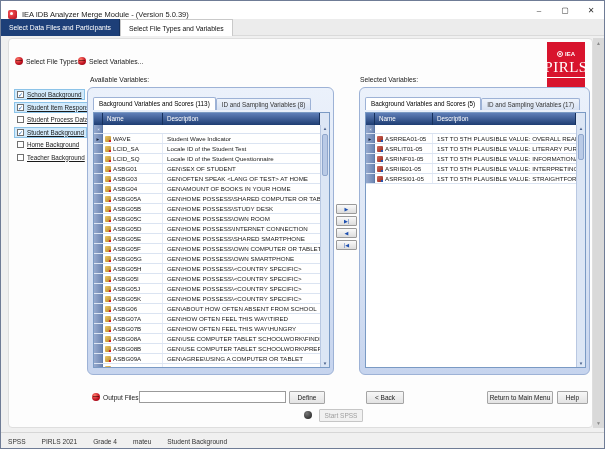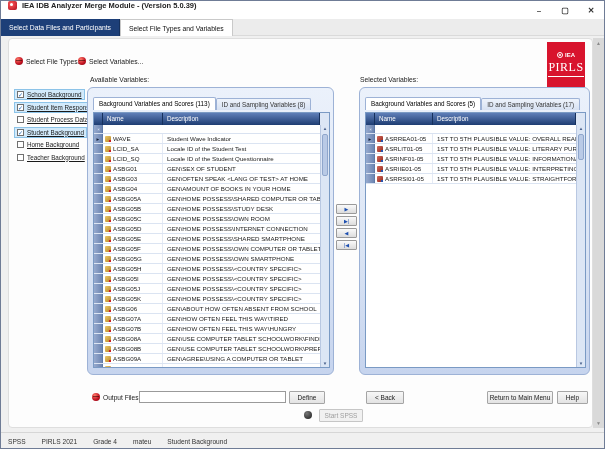--- a/index.html
+++ b/index.html
@@ -3,21 +3,21 @@
 <meta charset="utf-8">
 <style>
   * { margin:0; padding:0; box-sizing:border-box; }
   html,body { background:#9a9a9a; }
   body { font-family:"Liberation Sans", sans-serif; }
   #window {
     position:relative; width:605px; height:449px; background:#f0f0f0;
     border:1px solid #6f7c96; overflow:hidden;
   }
   
-  .titlebar { position:absolute; left:0; top:0; width:100%; height:18px; background:#ffffff; display:flex; align-items:flex-start;font-weight:bold; }
+  .titlebar { position:absolute; left:0; top:0; width:100%; height:18px; background:#ffffff; display:flex; align-items:flex-end; }
   .app-icon { width:9px; height:9px; margin:0 5px 0 7px; border-radius:2px;
     background:radial-gradient(circle at 35% 35%, #ff5a5a, #b00c1e); position:relative; }
   .app-icon::after { content:""; position:absolute; left:2px; top:2px; width:3px; height:3px; background:#fff; border-radius:50%; }
   .title-text { font-size:7.5px; color:#222; }
   .win-controls { margin-left:auto; display:flex; height:100%; }
   .win-btn { width:26px; height:100%; display:flex; align-items:center; justify-content:center; font-size:8px; color:#333; }
   
   .tabstrip { position:absolute; left:0; top:18px; width:100%; height:17px; background:#ececec; border-bottom:1px solid #dadada; display:flex; }
   .main-tab { height:17px; padding:0 8px; font-size:6.8px; line-height:17px; color:#fff; background:#1d3f78; border-right:1px solid #15305c; white-space:nowrap; }
   .main-tab.active { background:#ffffff; color:#111; border:1px solid #c9c9c9; border-bottom:none; }
@@ -83,21 +83,21 @@
   #grid-available .thumb { top:9px; height:42px; }
   #grid-selected .thumb { top:9px; height:26px; }
   
   .move-col { position:absolute; left:327px; top:165px; width:21px; display:flex; flex-direction:column; gap:2px; }
   .move-btn { height:10px; background:linear-gradient(#fafafa,#dcdcdc); border:1px solid #9a9a9a; border-radius:1px; font-size:5px; line-height:8px; color:#1d4fb0; text-align:center; }
   
   .logo { position:absolute; left:538px; top:3px; width:38px; height:45px; background:#d8142d; color:#fff; display:flex; flex-direction:column; align-items:center; justify-content:center; gap:2px; }
   .logo-iea { font-size:6px; font-weight:bold; display:flex; align-items:center; gap:2px; }
   .logo-globe { width:6px; height:6px; border:1px solid #fff; border-radius:50%; display:inline-block; position:relative; }
   .logo-globe::after { content:""; position:absolute; left:1px; top:1px; width:2px; height:2px; border-radius:50%; background:#fff; }
-  .logo-pirls { font-family:"Liberation Serif", serif; font-size:12px; letter-spacing:.5px; border-bottom:1px solid #fff; padding-bottom:1px; }
+  .logo-pirls { font-family:"Liberation Serif", serif; font-size:15px; letter-spacing:.5px; border-bottom:1px solid #fff; padding-bottom:1px; }
   
   .f-label { position:absolute; font-size:6.6px; color:#1a1a1a; }
   #output-icon { position:absolute; left:83px; top:354px; }
   #output-label { left:94px; top:355px; }
   .text-input { position:absolute; left:130px; top:352px; width:147px; height:12px; background:#fff; border:1px solid #9a9a9a; font-size:6.5px; padding:0 2px; font-family:"Liberation Sans", sans-serif; }
   .btn { position:absolute; height:13px; background:linear-gradient(#f7f7f7,#e3e3e3); border:1px solid #a5a5a5; border-radius:1px; font-size:6.5px; text-align:center; line-height:11px; color:#1a1a1a; }
   #btn-define { left:280px; top:352px; width:36px; }
   #btn-back { left:357px; top:352px; width:38px; }
   #btn-return { left:478px; top:352px; width:66px; }
   #btn-help { left:548px; top:352px; width:31px; }

